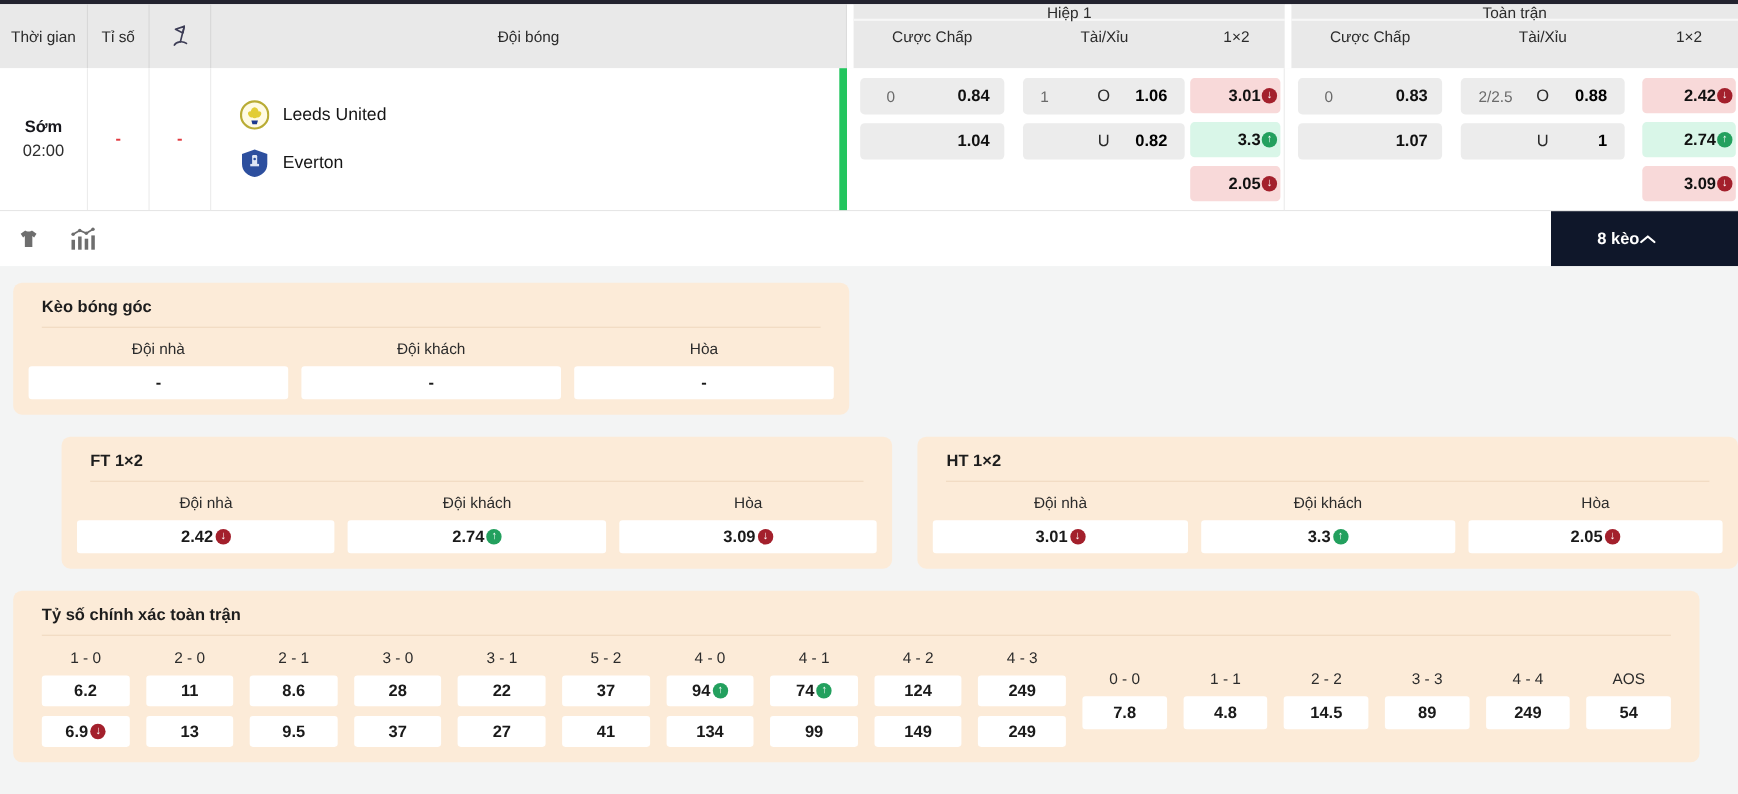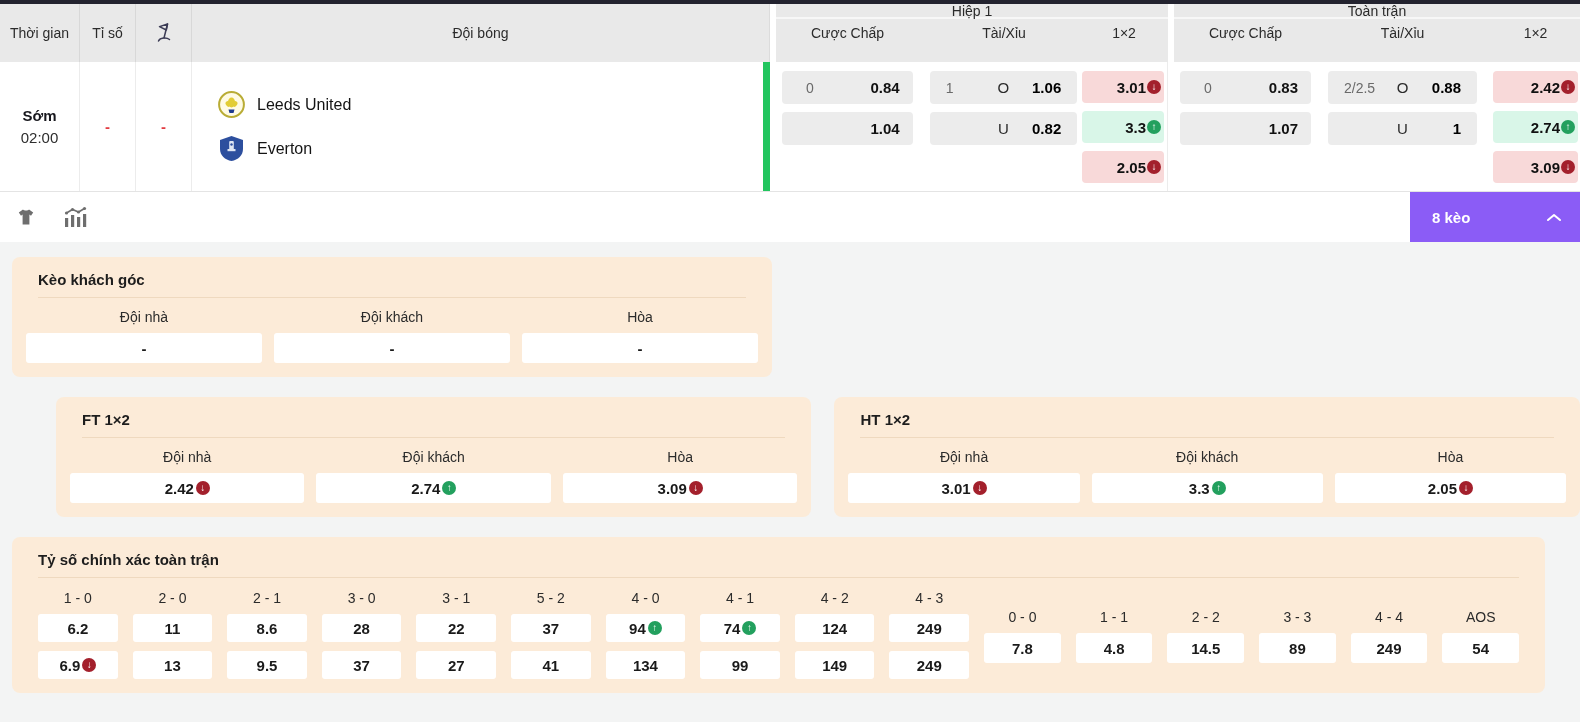--- a/index.html
+++ b/index.html
@@ -77,22 +77,22 @@
   .cell-up { background:#d9f6e8; }
   .trend { width:14px; height:14px; border-radius:50%; color:#fff; display:inline-flex;
            align-items:center; justify-content:center; font-size:10px; font-weight:bold; flex:none; line-height:1; }
   .trend-down { background:#a3202c; }
   .trend-up { background:#23a05e; }
 
   
   .toolbar { height:50px; background:#fff; display:flex; align-items:center; flex:none; }
   .tb-icon { margin-left:16px; color:#6e6e6e; display:flex; cursor:pointer; }
   .tb-icon + .tb-icon { margin-left:26px; }
-  .keo-badge { margin-left:auto; width:170px; height:50px; background:#8b5cf6; color:#fff;
-               display:flex; align-items:center; justify-content:space-between; padding:0 18px 0 22px;
+  .keo-badge { margin-left:auto; width:170px; height:50px; background:#0f172a; color:#fff;
+               display:flex; align-items:center; padding:0 18px 0 42px;
                font-weight:bold; font-size:15px; cursor:pointer; }
 
   
   .body-area { flex:1; background:#f3f4f4; padding:15px 0 0 12px; }
   .card { background:#fcebd8; border-radius:8px; padding:12px 14px 14px; }
   .card-title { font-size:15px; font-weight:bold; color:#1d1d1d; padding:2px 12px 0; }
   .card-divider { height:1px; background:#efd9bf; margin:9px 12px 0; }
   .card-cols { display:flex; gap:12px; padding-top:4px; }
   .card-col { flex:1; display:flex; flex-direction:column; }
   .col-header { text-align:center; font-size:14px; color:#2b2b2b; padding:7px 0 8px; }
@@ -292,21 +292,21 @@
       <span>8 kèo</span>
       <svg width="16" height="9" viewBox="0 0 16 9">
           <polyline points="2,7 8,2 14,7" fill="none" stroke="#fff" stroke-width="2" stroke-linecap="round" stroke-linejoin="round"></polyline>
         </svg>
     </div>
   </div>
 
   <div class="body-area">
 
     <div class="card corner-card">
-      <div class="card-title">Kèo khách góc</div>
+      <div class="card-title">Kèo bóng góc</div>
       <div class="card-divider"></div>
       <div class="card-cols">
         <div class="card-col">
           <div class="col-header">Đội nhà</div>
           <div class="val-cell">-</div>
         </div>
         <div class="card-col">
           <div class="col-header">Đội khách</div>
           <div class="val-cell">-</div>
         </div>

